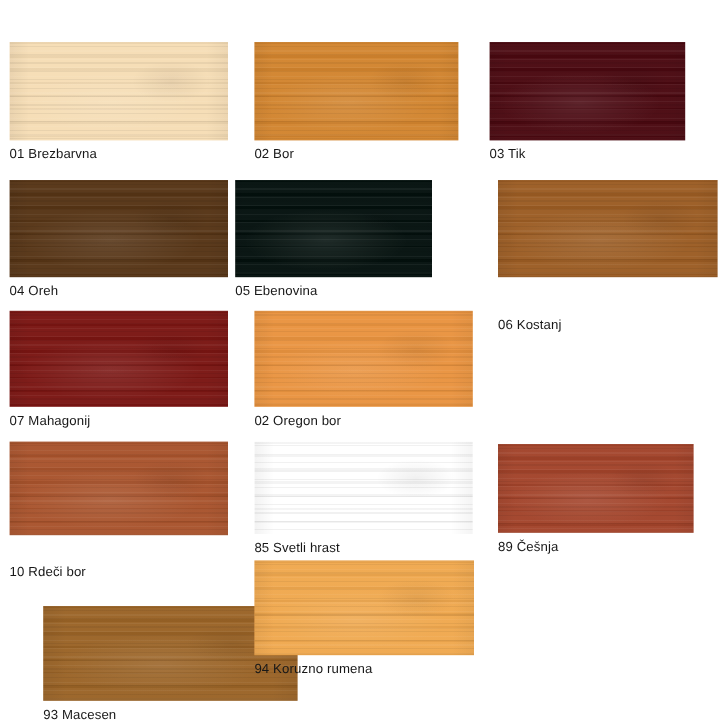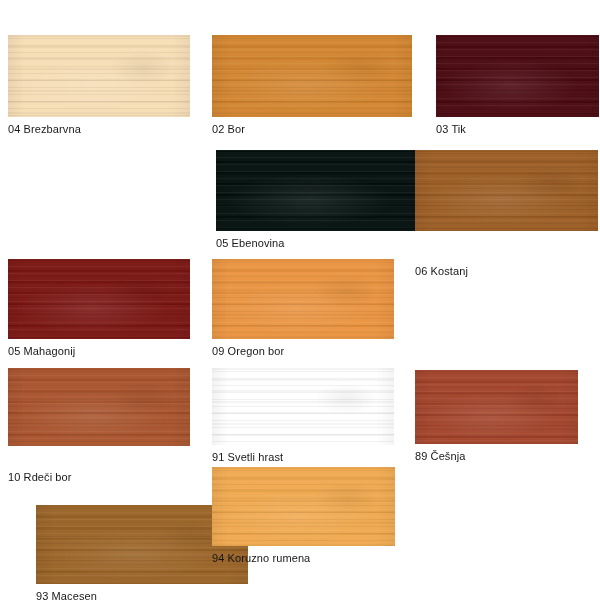--- a/index.html
+++ b/index.html
@@ -86,69 +86,75 @@
   }
 </style>
 </head>
 <body>
 
 <div id="chart-root">
     <div class="swatch-cell" style="left: 8px; top: 35px; width: 182px;">
       <div class="swatch-chip" title="00 Brezbarvna" style="height: 82px; margin-top: 0px; background: rgb(246, 221, 181);">
         <div class="grain"></div>
       </div>
-      <div class="swatch-label" style="top: 88px;">04 Brezbarvna</div>
+      <div class="swatch-label" style="top: 88px;">01 Brezbarvna</div>
     </div>
-    <div class="swatch-cell" style="left: 212px; top: 35px; width: 200px;">
+    <div class="swatch-cell" style="left: 212px; top: 35px; width: 170px;">
       <div class="swatch-chip" title="02 Bor" style="height: 82px; margin-top: 0px; background: rgb(210, 132, 46);">
         <div class="grain"></div>
       </div>
       <div class="swatch-label" style="top: 88px;">02 Bor</div>
     </div>
-    <div class="swatch-cell" style="left: 436px; top: 35px; width: 163px;">
+    <div class="swatch-cell" style="left: 408px; top: 35px; width: 163px;">
       <div class="swatch-chip" title="03 Tik" style="height: 82px; margin-top: 0px; background: rgb(74, 8, 16);">
         <div class="grain"></div>
       </div>
       <div class="swatch-label" style="top: 88px;">03 Tik</div>
     </div>
-    <div class="swatch-cell" style="left: 216px; top: 150px; width: 202px;">
+    <div class="swatch-cell" style="left: 8px; top: 150px; width: 182px;">
+      <div class="swatch-chip" title="04 Oreh" style="height: 81px; margin-top: 0px; background: rgb(86, 52, 21);">
+        <div class="grain"></div>
+      </div>
+      <div class="swatch-label" style="top: 87px;">04 Oreh</div>
+    </div>
+    <div class="swatch-cell" style="left: 196px; top: 150px; width: 164px;">
       <div class="swatch-chip" title="05 Ebenovina" style="height: 81px; margin-top: 0px; background: rgb(3, 16, 13);">
         <div class="grain"></div>
       </div>
       <div class="swatch-label" style="top: 87px;">05 Ebenovina</div>
     </div>
     <div class="swatch-cell" style="left: 415px; top: 150px; width: 183px;">
       <div class="swatch-chip" title="06 Kostanj" style="height: 81px; margin-top: 0px; background: rgb(155, 92, 35);">
         <div class="grain"></div>
       </div>
       <div class="swatch-label" style="top: 87px; margin-top: 28px;">06 Kostanj</div>
     </div>
     <div class="swatch-cell" style="left: 8px; top: 259px; width: 182px;">
       <div class="swatch-chip" title="07 Mahagonij" style="height: 80px; margin-top: 0px; background: rgb(122, 21, 18);">
         <div class="grain"></div>
       </div>
-      <div class="swatch-label" style="top: 86px;">05 Mahagonij</div>
+      <div class="swatch-label" style="top: 86px;">07 Mahagonij</div>
     </div>
     <div class="swatch-cell" style="left: 212px; top: 259px; width: 182px;">
       <div class="swatch-chip" title="08 Oregon bor" style="height: 80px; margin-top: 0px; background: rgb(233, 147, 63);">
         <div class="grain"></div>
       </div>
-      <div class="swatch-label" style="top: 86px;">09 Oregon bor</div>
+      <div class="swatch-label" style="top: 86px;">02 Oregon bor</div>
     </div>
     <div class="swatch-cell" style="left: 8px; top: 368px; width: 182px;">
       <div class="swatch-chip" title="10 Rdeči bor" style="height: 78px; margin-top: 0px; background: rgb(168, 83, 44);">
         <div class="grain"></div>
       </div>
       <div class="swatch-label" style="top: 84px; margin-top: 19px;">10 Rdeči bor</div>
     </div>
     <div class="swatch-cell" style="left: 212px; top: 368px; width: 182px;">
       <div class="swatch-chip" title="57 Svetli hrast" style="height: 77px; margin-top: 0px;">
         <div class="grain"></div>
       </div>
-      <div class="swatch-label" style="top: 83px;">91 Svetli hrast</div>
+      <div class="swatch-label" style="top: 83px;">85 Svetli hrast</div>
     </div>
     <div class="swatch-cell" style="left: 415px; top: 368px; width: 163px;">
       <div class="swatch-chip" title="89 Češnja" style="height: 74px; margin-top: 2px; background: rgb(162, 67, 42);">
         <div class="grain"></div>
       </div>
       <div class="swatch-label" style="top: 82px;">89 Češnja</div>
     </div>
     <div class="swatch-cell" style="left: 8px; top: 505px; width: 212px; margin-left: 28px;">
       <div class="swatch-chip" title="93 Macesen" style="height: 79px; margin-top: 0px; background: rgb(154, 99, 38);">
         <div class="grain"></div>

